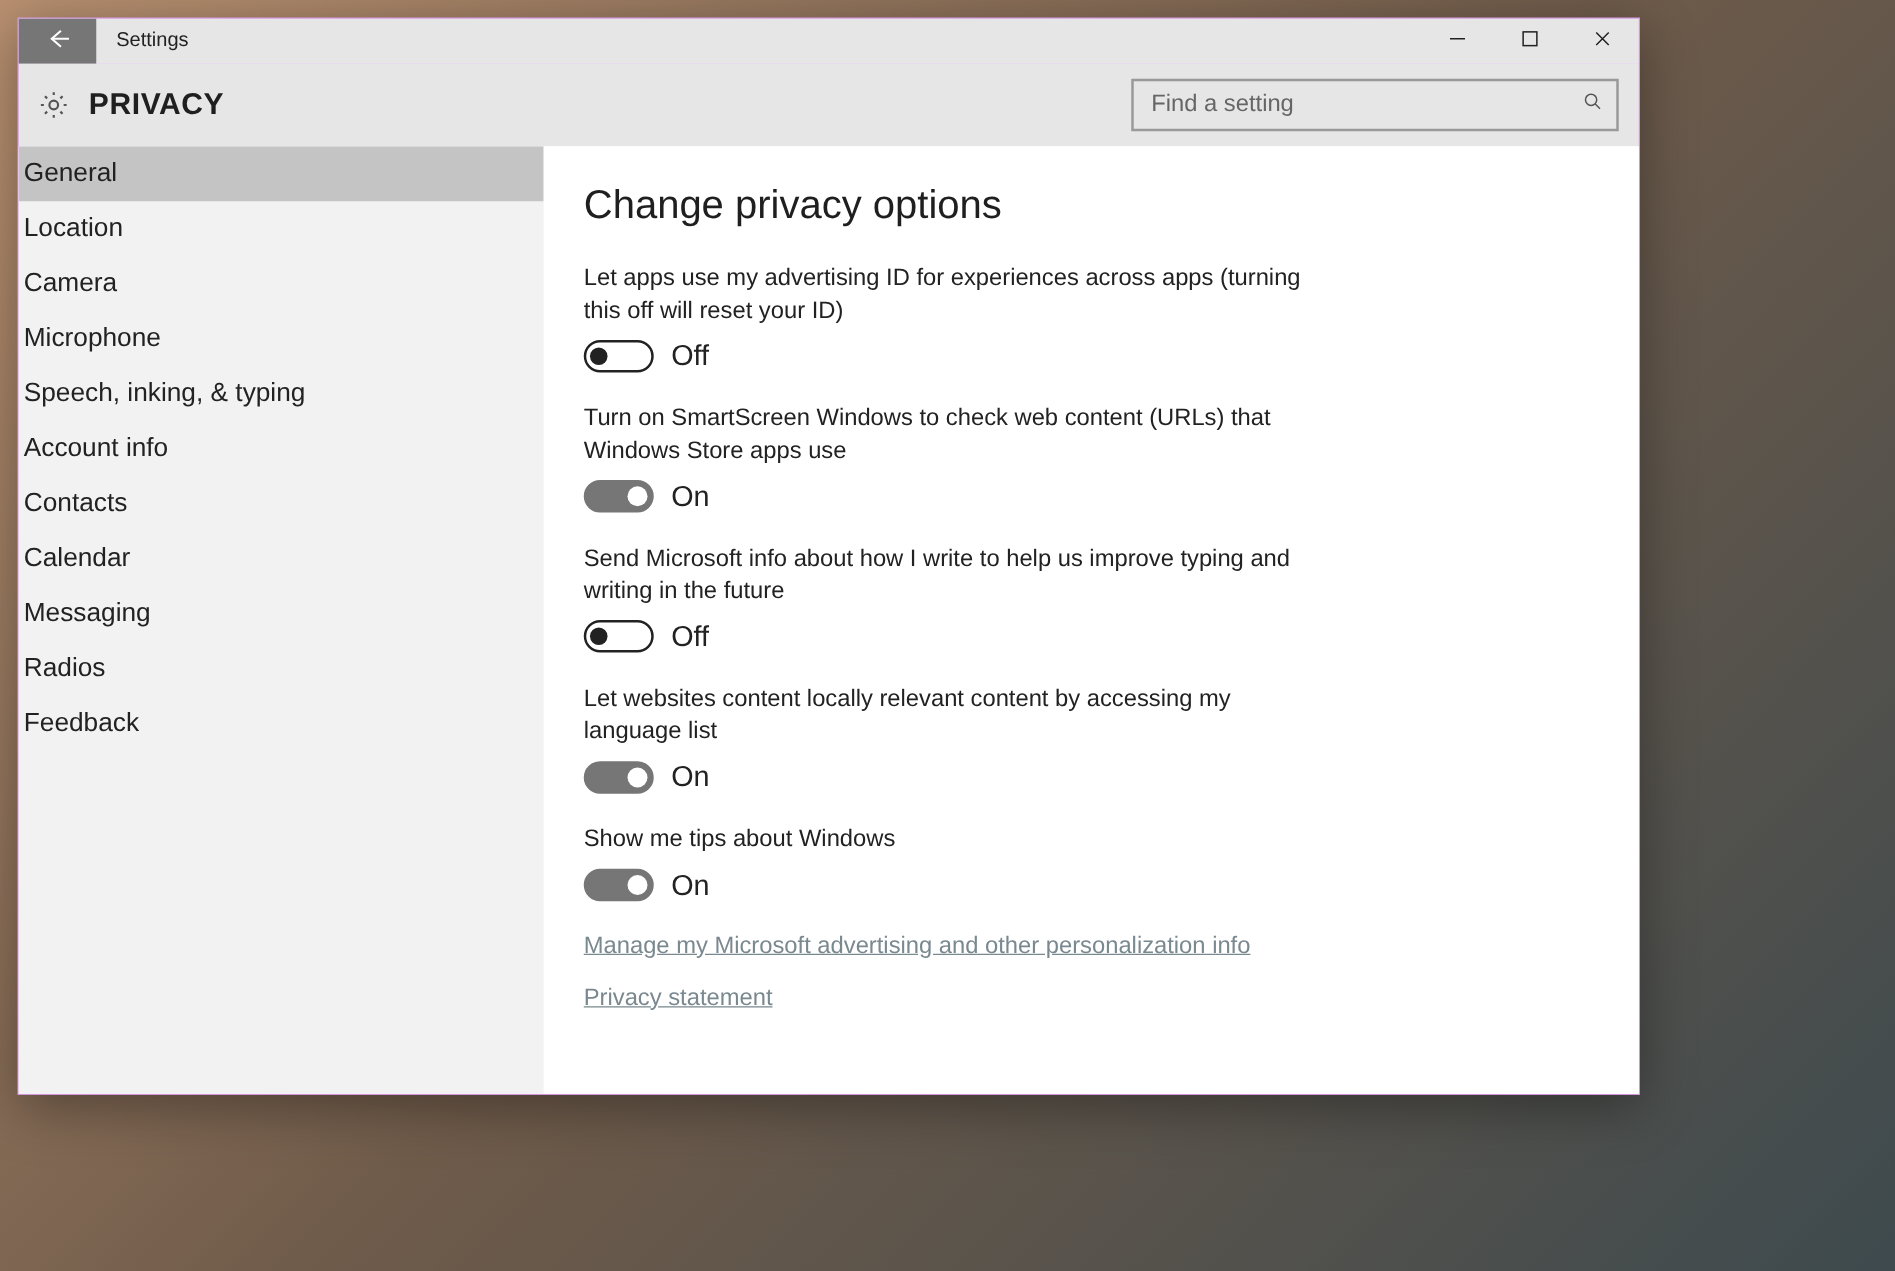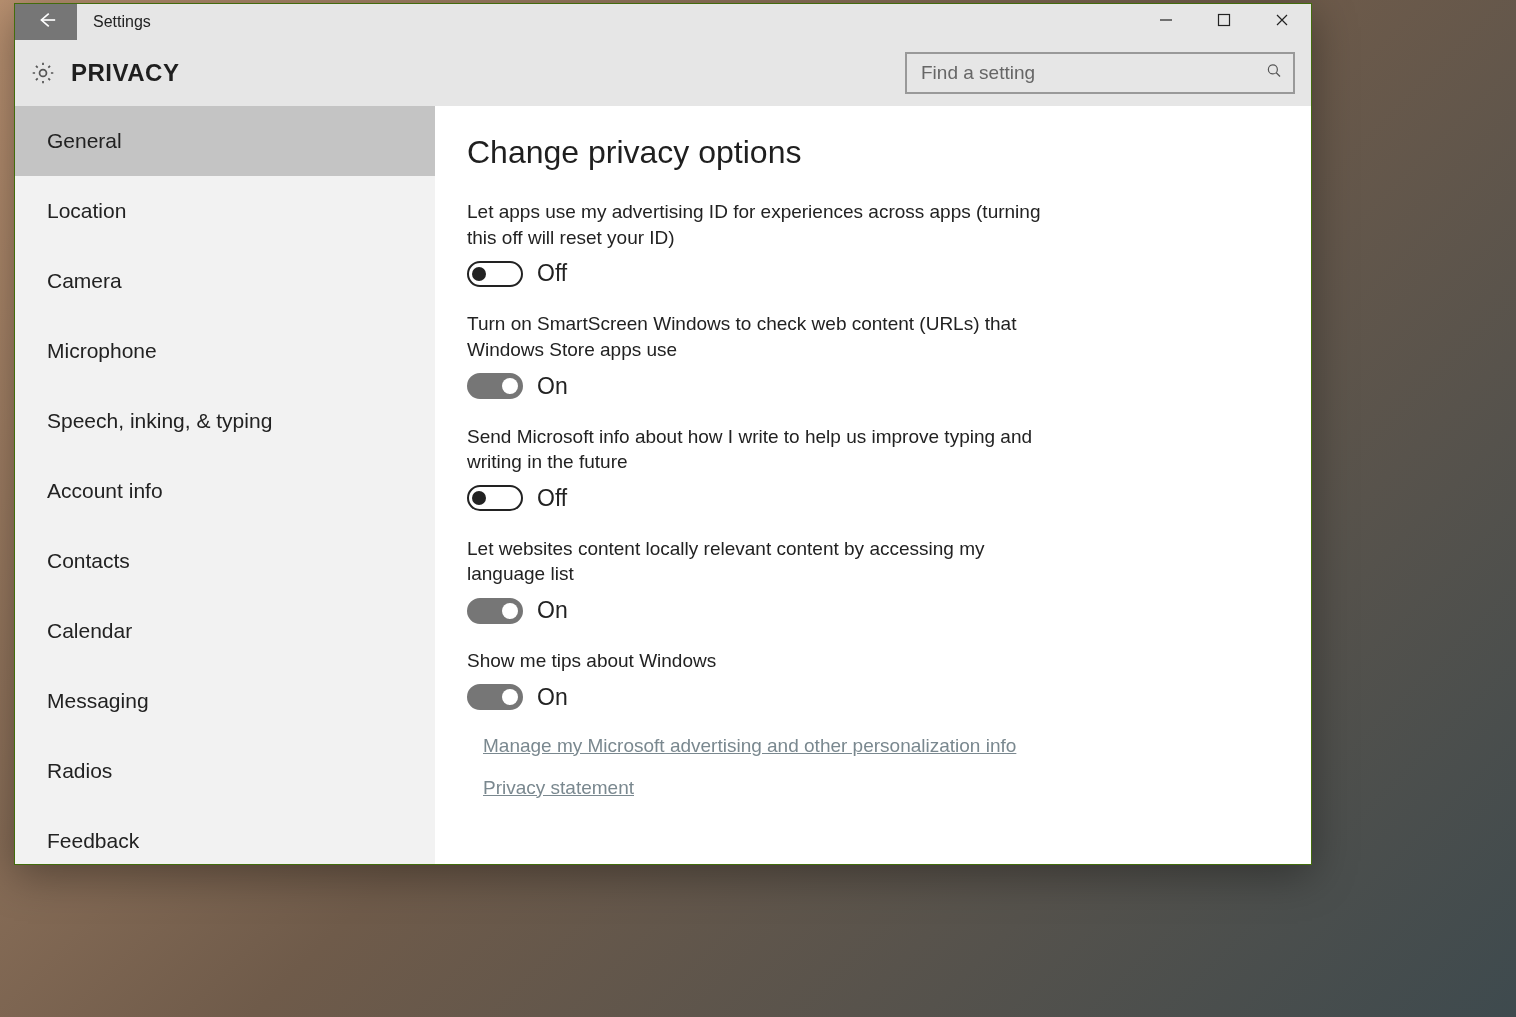--- a/index.html
+++ b/index.html
@@ -5,23 +5,23 @@
   * { box-sizing: border-box; margin: 0; padding: 0; }
   html, body {
     width: 1516px;
     height: 1017px;
     font-family: "Segoe UI", -apple-system, BlinkMacSystemFont, sans-serif;
     background: linear-gradient(135deg,#b89070 0%, #6f5b4a 50%, #3e4a4e 100%);
     overflow: hidden;
   }
   .window {
     position: absolute;
-    top: 3px; left: 14px;
+    top: 14px; left: 14px;
     width: 1298px; height: 862px;
-    background: #4d7c0f;
+    background: #f0abfc;
     box-shadow: 0 10px 40px rgba(0,0,0,0.35);
     display: flex;
     flex-direction: column;
     border: 1px solid rgba(0,0,0,.12);
   }
   
   .titlebar {
     height: 36px;
     background: #e6e6e6;
     display: flex;
@@ -82,23 +82,23 @@
   .body {
     flex:1; display:flex; min-height:0;
     background:#fff;
   }
   .sidebar {
     width: 420px;
     background:#f2f2f2;
     overflow-y:auto;
   }
   .side-item {
-    height: 70px;
+    height: 44px;
     display:flex; align-items:center;
-    padding-left: 32px;
+    padding-left: 4px;
     font-size: 21px;
     color:#222;
   }
   .side-item.selected { background:#c4c4c4; }
   .content-wrap {
     flex:1; position:relative; background:#fff; min-width:0;
   }
   .content {
     position:absolute; inset:0;
     overflow-y:auto;
@@ -138,21 +138,20 @@
     position:absolute; right:3px; top:50%; transform:translateY(-50%);
     width:16px; height:16px; border-radius:50%; background:#fff;
   }
   .toggle-state { font-size:23px; color:#222; }
   .link {
     font-size: 19px;
     color: #7a888f;
     margin-top: 6px;
     margin-bottom: 20px;
     display:block;
-    margin-left:16px;
   }
   
   .content::-webkit-scrollbar { width: 18px; }
   .content::-webkit-scrollbar-track { background:#fff; }
   .content::-webkit-scrollbar-thumb { background:#ccc; }
   .content::-webkit-scrollbar-button:single-button {
     height:18px; background:#f2f2f2;
   }
 </style>
 </head>

